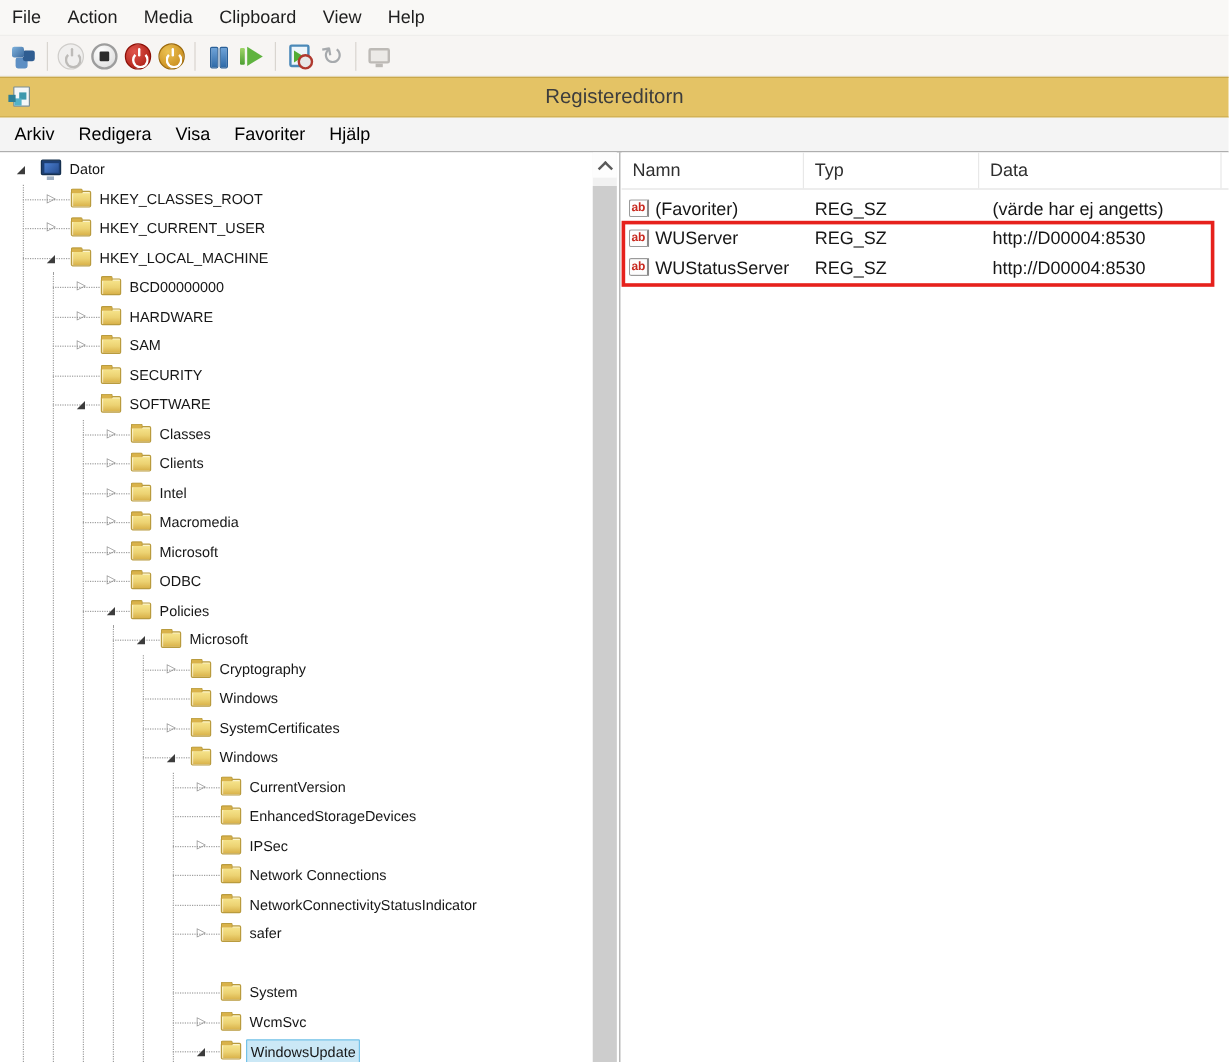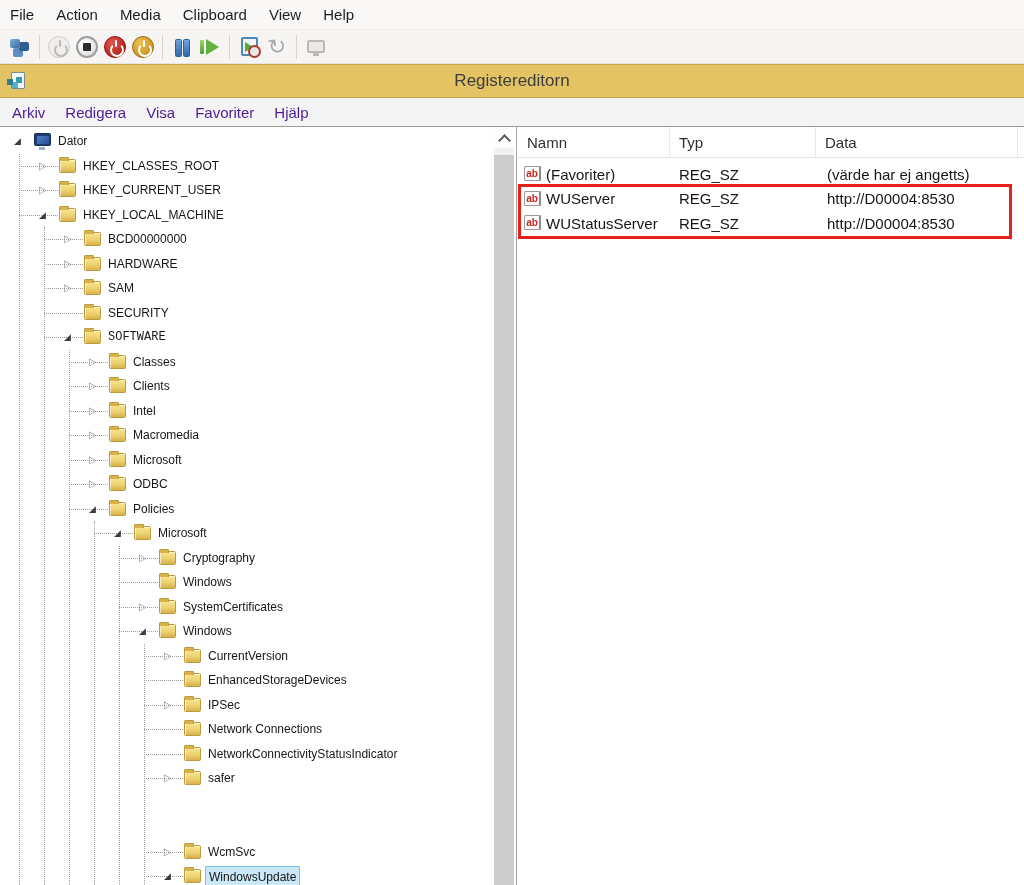--- a/index.html
+++ b/index.html
@@ -55,21 +55,21 @@
     border-top:1px solid var(--titlebar-border);border-bottom:1px solid var(--titlebar-border);
     display:flex;align-items:center;}
   .re-title{position:absolute;left:0;width:100%;text-align:center;font-size:17px;color:#3d3d3d;}
   .re-appicon{position:relative;width:18px;height:18px;margin-left:7px;z-index:2;}
   .re-appicon::before{content:"";position:absolute;left:4px;top:0;width:12px;height:15px;background:#f4f7f8;
     border:1px solid #7b8d91;border-radius:1px;}
   .re-appicon::after{content:"";position:absolute;left:0;top:7px;width:6px;height:6px;background:#2e7f95;
     box-shadow:5px 3px 0 #54b2c8,9px -2px 0 #3d98ad;}
   .re-menubar{position:absolute;left:0;top:98px;width:1024px;height:28px;background:#f4f4f4;
     display:flex;align-items:center;padding-left:12px;}
-  .re-menu-item{font-size:15px;color:#4c1d95;padding:0 10px;height:100%;display:flex;align-items:center;cursor:default;}
+  .re-menu-item{font-size:15px;color:#000000;padding:0 10px;height:100%;display:flex;align-items:center;cursor:default;}
   .re-menu-item:first-child{padding-left:0;}
   .re-content-border{position:absolute;left:0;top:126px;width:1024px;height:1px;background:#9b9b9b;}
 
   
   .tree-pane{position:absolute;left:0;top:127px;width:494px;height:758px;background:#fff;overflow:hidden;}
   .tree-row{position:absolute;left:0;width:100%;height:25px;display:block;}
   .tree-guide{position:absolute;width:1px;border-left:1px dotted #9e9e9e;}
   .tree-stub{position:absolute;height:1px;border-top:1px dotted #9e9e9e;}
   .tree-arrow{position:absolute;top:5px;width:12px;height:14px;font-size:10px;line-height:14px;color:#8a8a8a;cursor:default;}
   .tree-arrow.expanded{font-size:9px;color:#3c3c3c;}
@@ -216,21 +216,21 @@
       </div>
       <div class="tree-row" style="top: 173.5px;">
         <div class="tree-stub" style="left: 44px; width: 39px; top: 12px;"></div>
         <div class="tree-icon-folder" style="left: 84px;"></div>
         <div class="tree-label" style="left: 105px;">SECURITY</div>
       </div>
       <div class="tree-row" style="top: 198px;">
         <div class="tree-stub" style="left: 44px; width: 39px; top: 12px;"></div>
         <div class="tree-arrow expanded" style="left: 64px;">◢</div>
         <div class="tree-icon-folder" style="left: 84px;"></div>
-        <div class="tree-label" style="left: 105px; font-family: Liberation Mono, monospace;">SOFTWARE</div>
+        <div class="tree-label" style="left: 105px;">SOFTWARE</div>
       </div>
       <div class="tree-row" style="top: 222.5px;">
         <div class="tree-stub" style="left: 69px; width: 39px; top: 12px;"></div>
         <div class="tree-arrow" style="left: 89px;">▷</div>
         <div class="tree-icon-folder" style="left: 109px;"></div>
         <div class="tree-label" style="left: 130px;">Classes</div>
       </div>
       <div class="tree-row" style="top: 247px;">
         <div class="tree-stub" style="left: 69px; width: 39px; top: 12px;"></div>
         <div class="tree-arrow" style="left: 89px;">▷</div>
@@ -321,20 +321,25 @@
       <div class="tree-row" style="top: 614.5px;">
         <div class="tree-stub" style="left: 144px; width: 39px; top: 12px;"></div>
         <div class="tree-icon-folder" style="left: 184px;"></div>
         <div class="tree-label" style="left: 205px;">NetworkConnectivityStatusIndicator</div>
       </div>
       <div class="tree-row" style="top: 639px;">
         <div class="tree-stub" style="left: 144px; width: 39px; top: 12px;"></div>
         <div class="tree-arrow" style="left: 164px;">▷</div>
         <div class="tree-icon-folder" style="left: 184px;"></div>
         <div class="tree-label" style="left: 205px;">safer</div>
+      </div>
+      <div class="tree-row" style="top: 688px;">
+        <div class="tree-stub" style="left: 144px; width: 39px; top: 12px;"></div>
+        <div class="tree-icon-folder" style="left: 184px;"></div>
+        <div class="tree-label" style="left: 205px;">System</div>
       </div>
       <div class="tree-row" style="top: 712.5px;">
         <div class="tree-stub" style="left: 144px; width: 39px; top: 12px;"></div>
         <div class="tree-arrow" style="left: 164px;">▷</div>
         <div class="tree-icon-folder" style="left: 184px;"></div>
         <div class="tree-label" style="left: 205px;">WcmSvc</div>
       </div>
       <div class="tree-row" style="top: 737px;">
         <div class="tree-stub" style="left: 144px; width: 39px; top: 12px;"></div>
         <div class="tree-arrow expanded" style="left: 164px;">◢</div>

